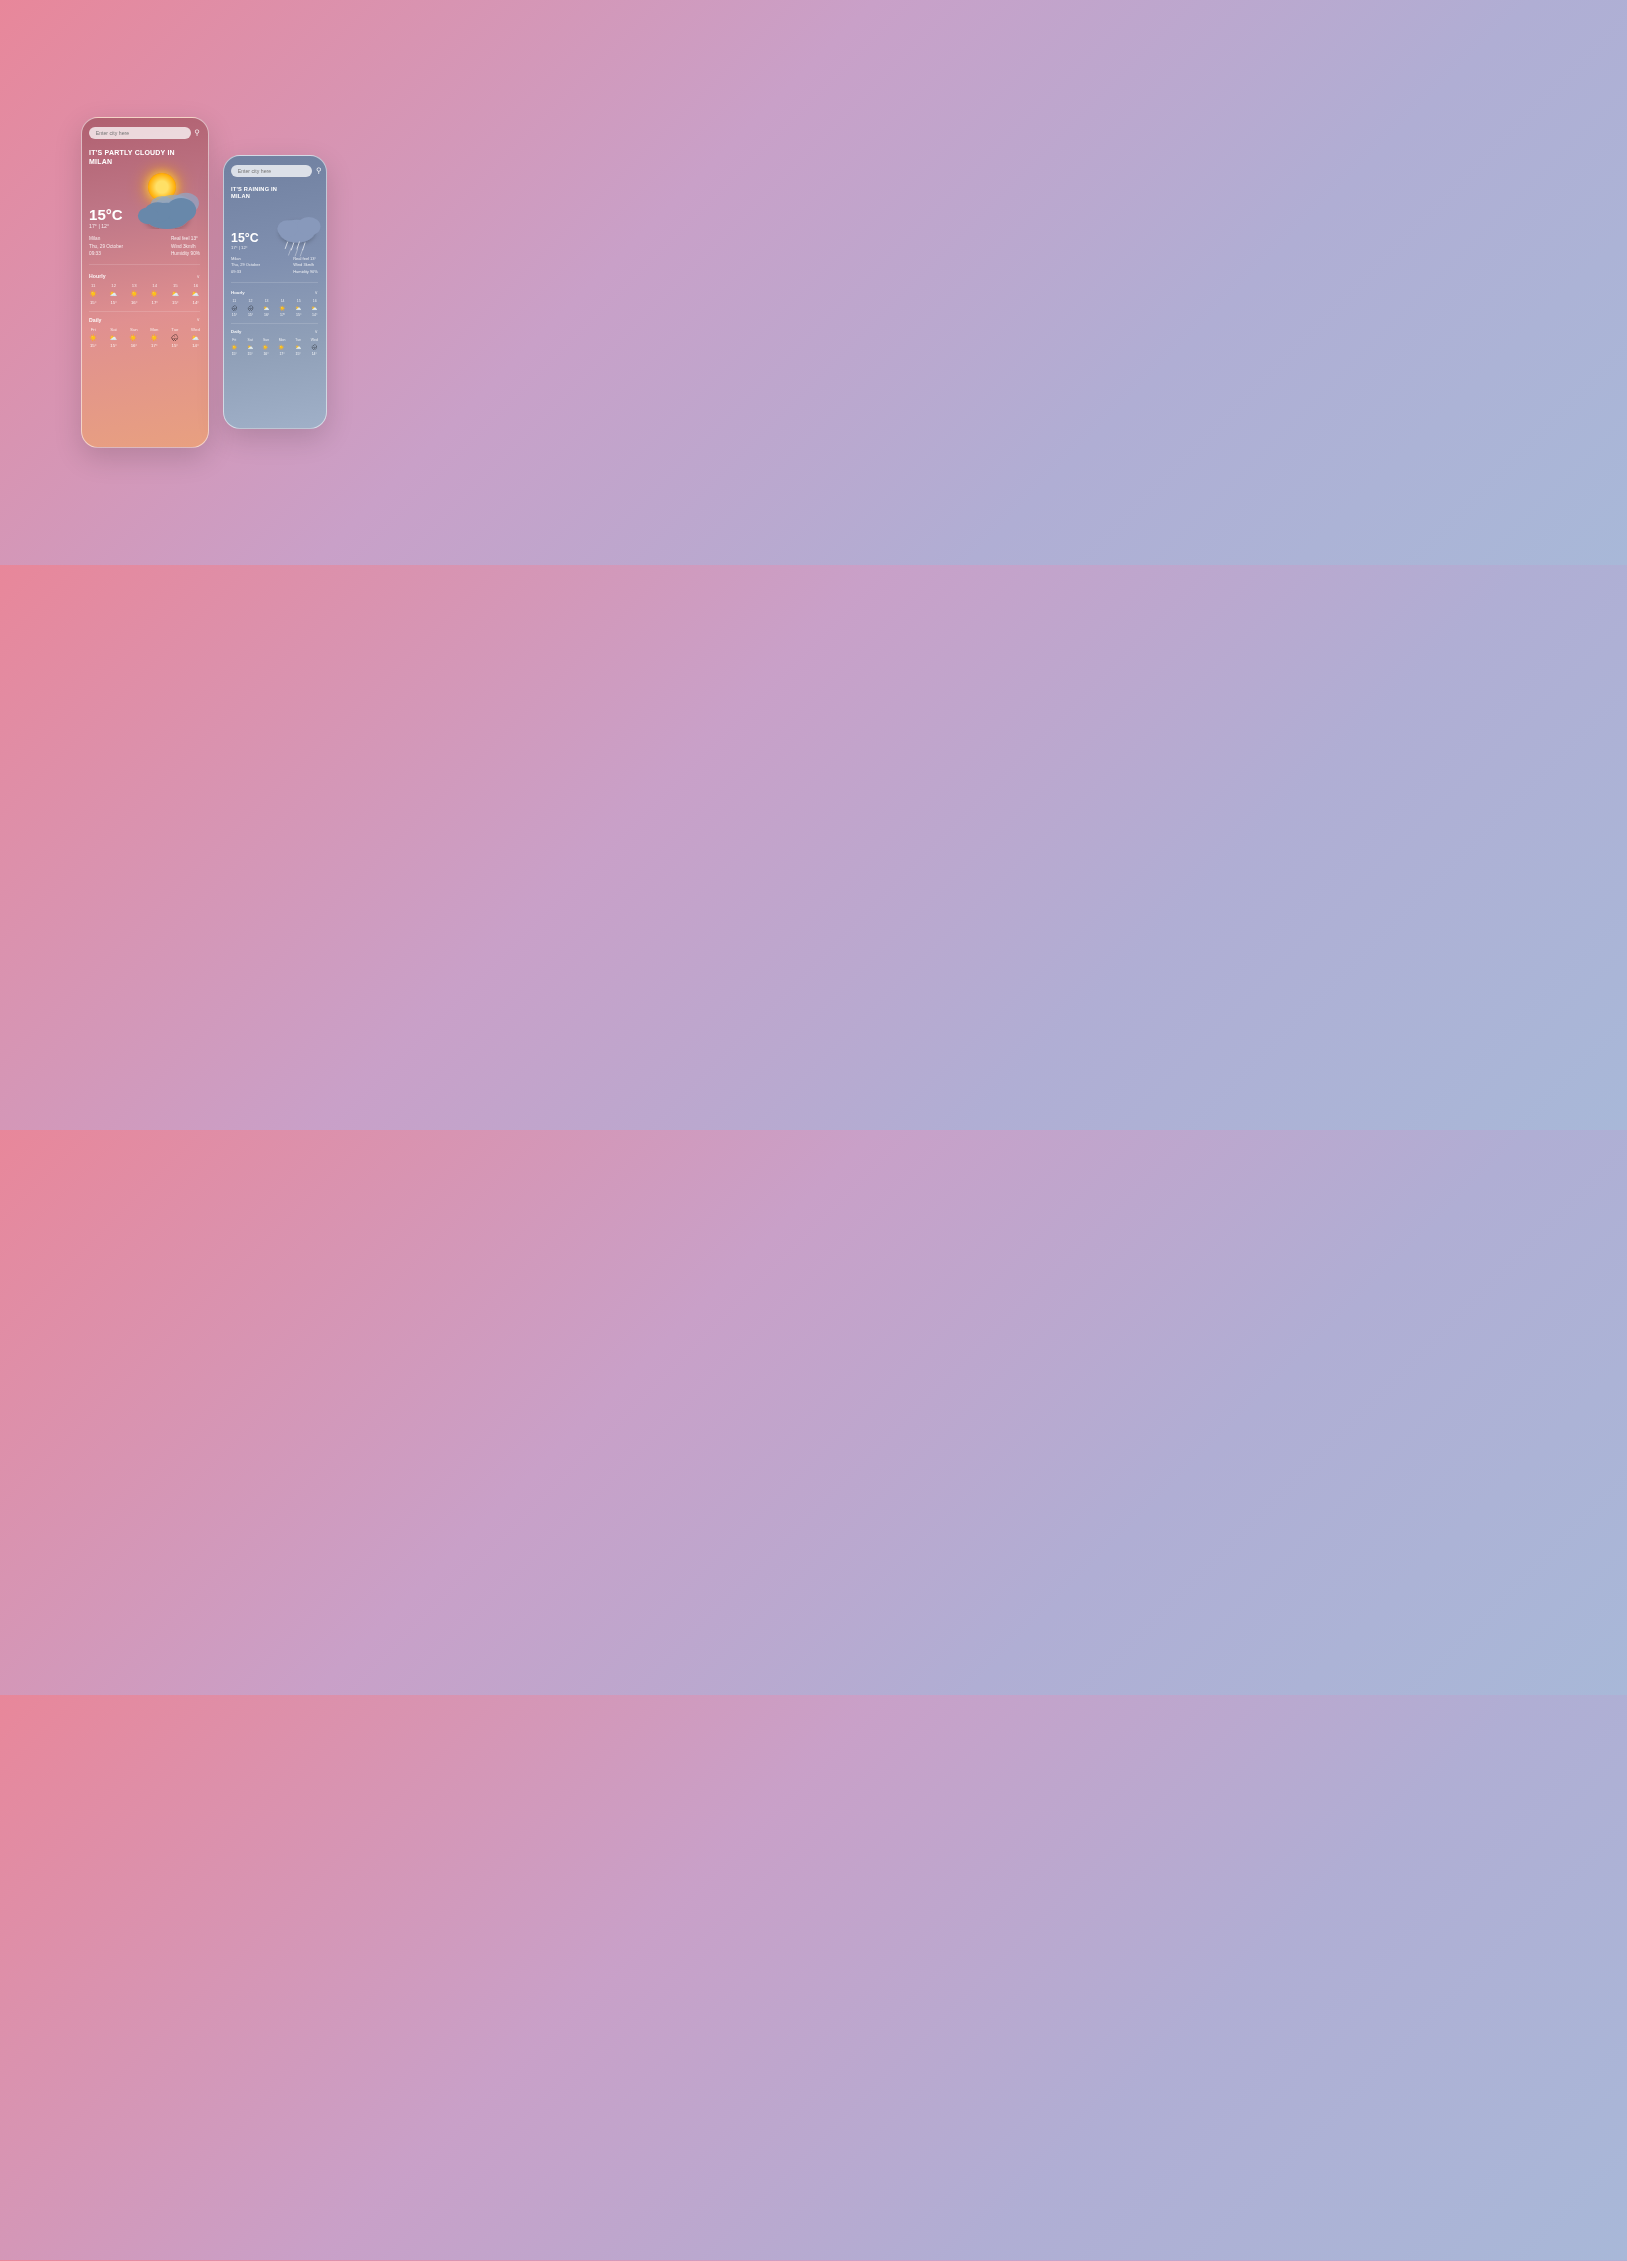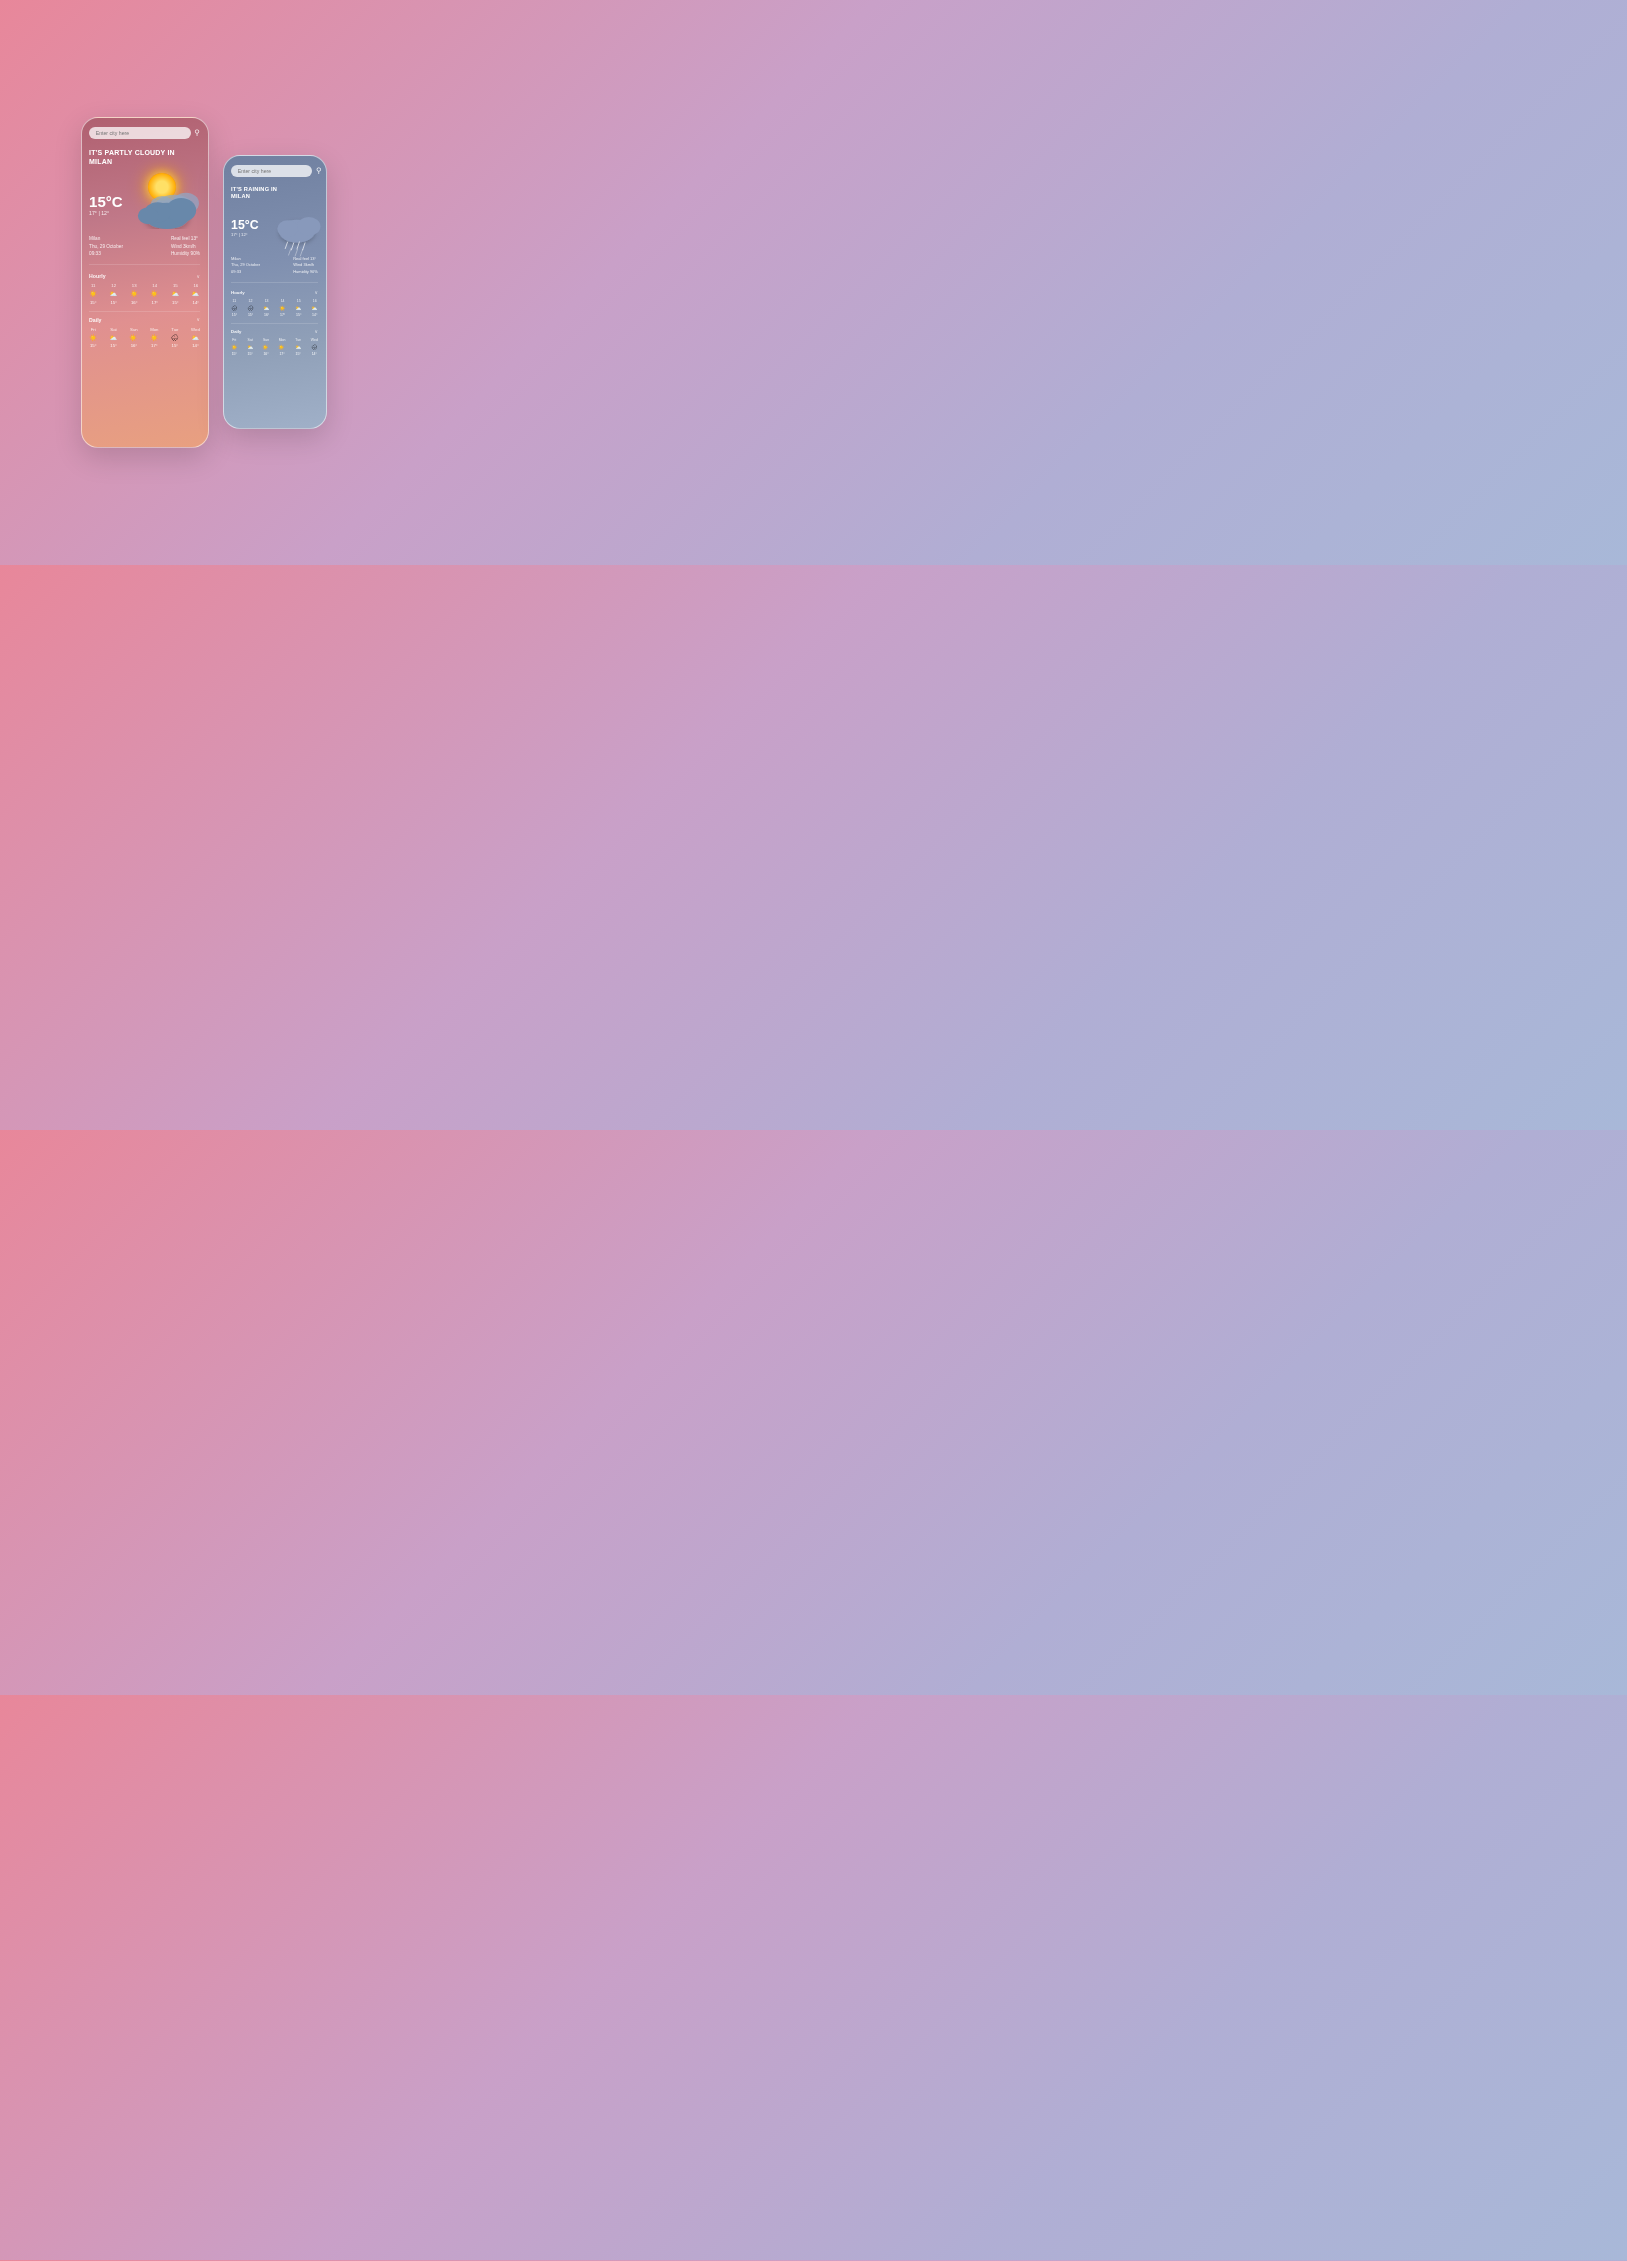--- a/index.html
+++ b/index.html
@@ -97,21 +97,21 @@
       margin-bottom: 3.8px;
     }
 
     .phone-2 .weather-illustration {
       height: 47px;
     }
 
     .temp-info {
       position: absolute;
       left: 0;
-      bottom: 15px;
+      bottom: 2px;
     }
 
     .temperature {
       font-size: 15px;
       font-weight: 700;
       color: white;
     }
 
     .phone-2 .temperature {
       font-size: 12.3px;

